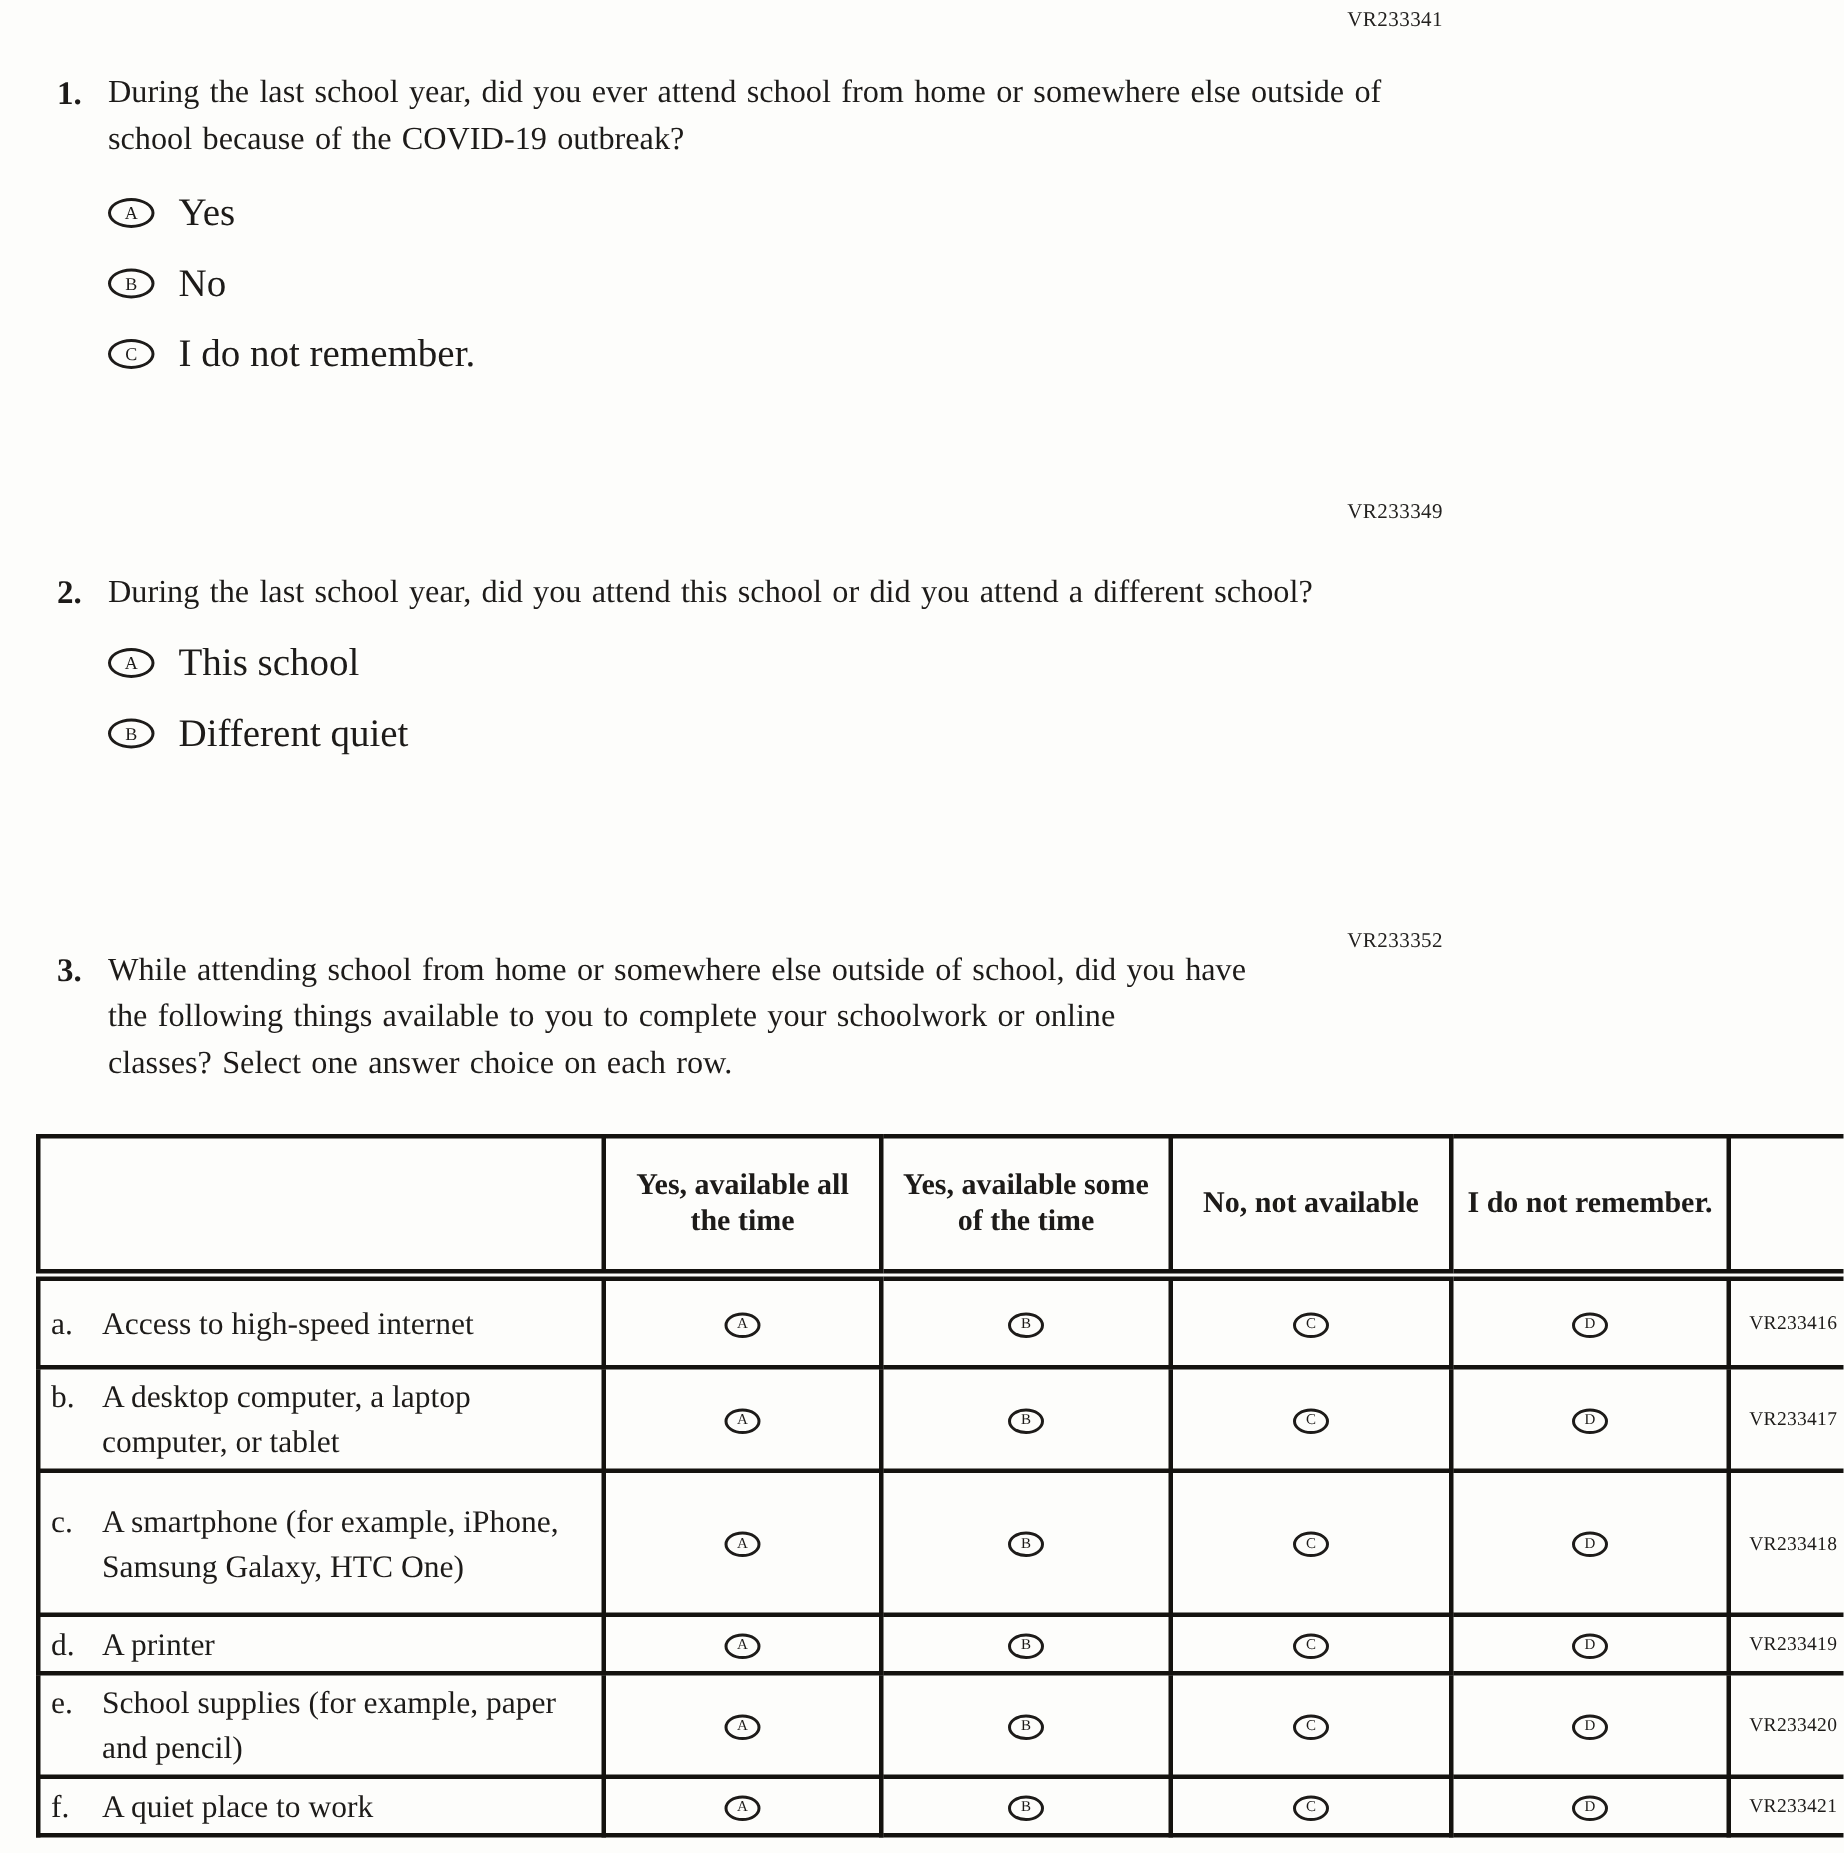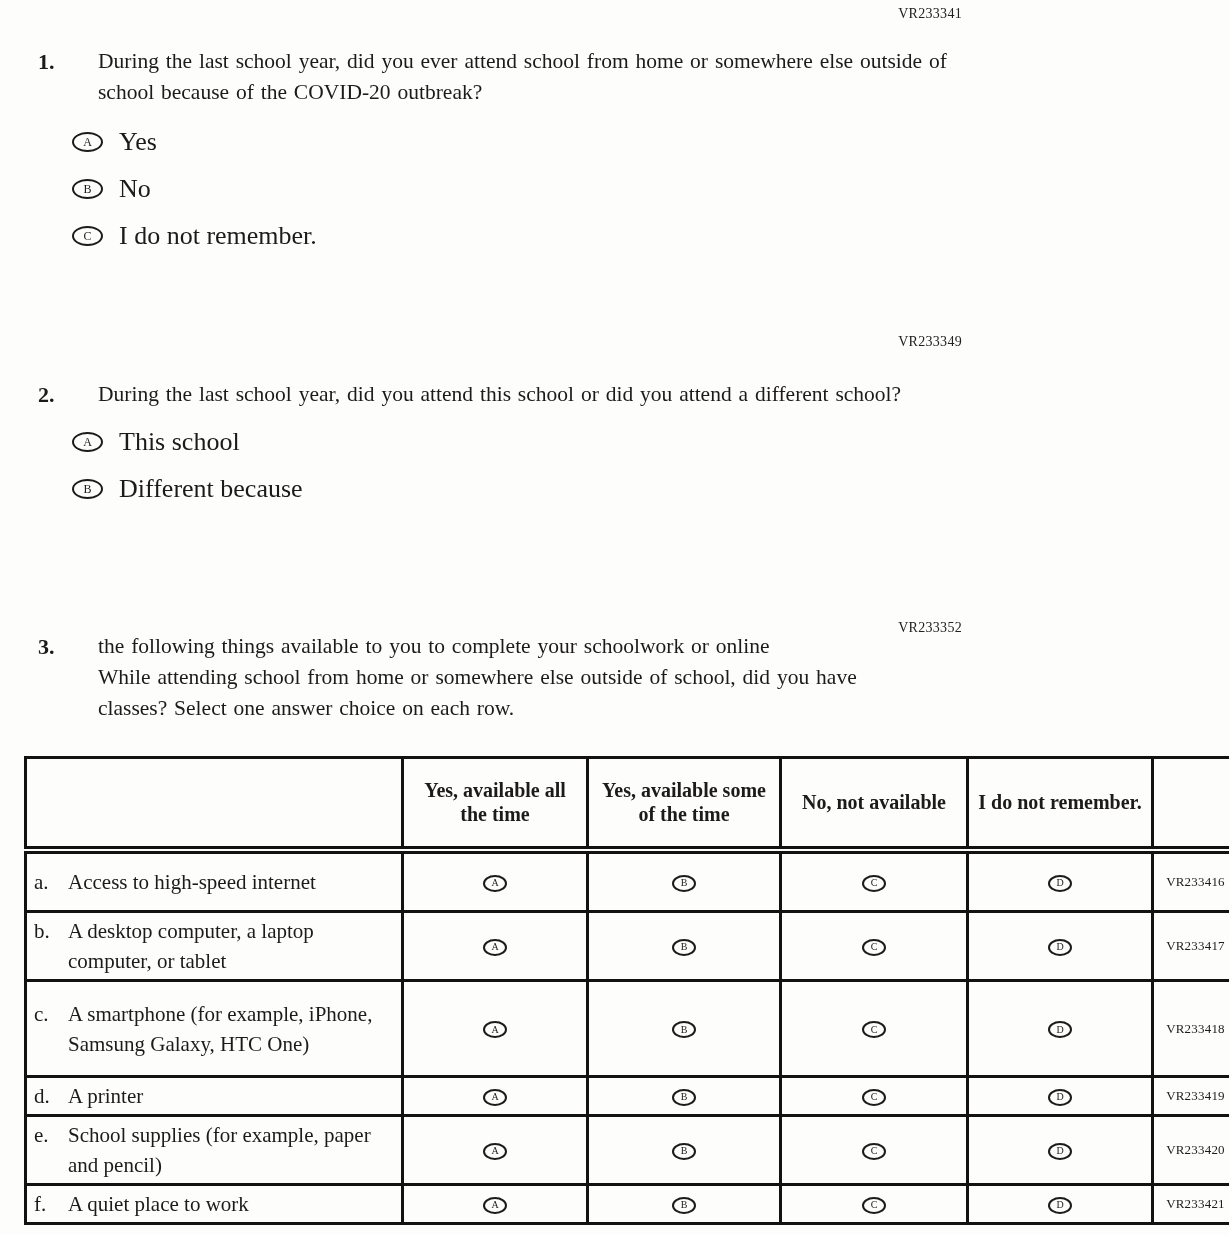--- a/index.html
+++ b/index.html
@@ -33,21 +33,20 @@
     width: 34px;
     font-weight: bold;
     font-size: 22px;
     line-height: 31px;
     flex: 0 0 34px;
   }
   .q-text {
     font-size: 21.5px;
     line-height: 31px;
     word-spacing: 1.5px;
-    margin-left: 26px;
   }
   .q-line { display: block; white-space: nowrap; }
   .bold-word { font-weight: normal; }
 
   .options { position: absolute; left: 72px; }
   .option-row {
     display: flex;
     align-items: center;
     height: 25px;
     margin-bottom: 22px;
@@ -125,21 +124,21 @@
 <div class="page">
 
   <div class="q-code" id="code-1">VR233341</div>
   <div class="q-code" id="code-2">VR233349</div>
   <div class="q-code" id="code-3">VR233352</div>
 
   <div class="question" style="top:46px;">
     <div class="q-number">1.</div>
     <div class="q-text">
       <span class="q-line">During the last school year, did you ever attend school from home or somewhere else outside of</span>
-      <span class="q-line">school because of the COVID-20 outbreak?</span>
+      <span class="q-line">school because of the COVID-19 outbreak?</span>
     </div>
   </div>
 
   <div class="options" style="top:129px;">
     <div class="option-row">
       <span class="bubble">A</span>
       <span class="option-label">Yes</span>
     </div>
     <div class="option-row">
       <span class="bubble">B</span>
@@ -158,29 +157,29 @@
     </div>
   </div>
 
   <div class="options" style="top:429px;">
     <div class="option-row">
       <span class="bubble">A</span>
       <span class="option-label">This school</span>
     </div>
     <div class="option-row">
       <span class="bubble">B</span>
-      <span class="option-label">Different because</span>
+      <span class="option-label">Different quiet</span>
     </div>
   </div>
 
   <div class="question" style="top:631px;">
     <div class="q-number">3.</div>
     <div class="q-text">
+      <span class="q-line">While attending school from home or somewhere else outside of school, did you have</span>
       <span class="q-line">the following things available to you to complete your schoolwork or online</span>
-      <span class="q-line">While attending school from home or somewhere else outside of school, did you have</span>
       <span class="q-line"><span>classes? Select </span><span class="bold-word">one</span><span> answer choice on each row.</span></span>
     </div>
   </div>
 
   <div class="grid-wrap">
     <table class="grid">
       <colgroup>
         <col style="width:377px">
         <col style="width:185px">
         <col style="width:193px">

